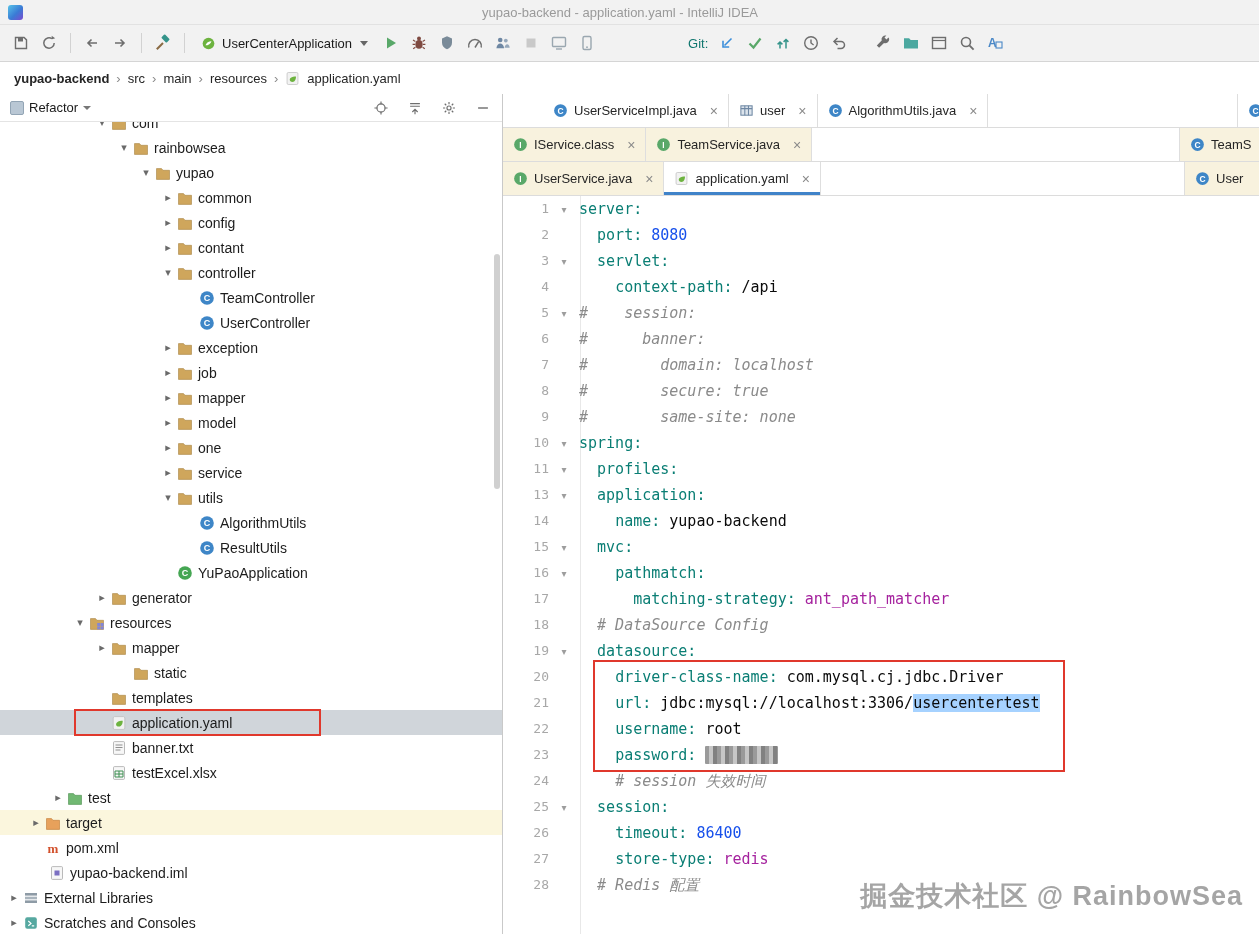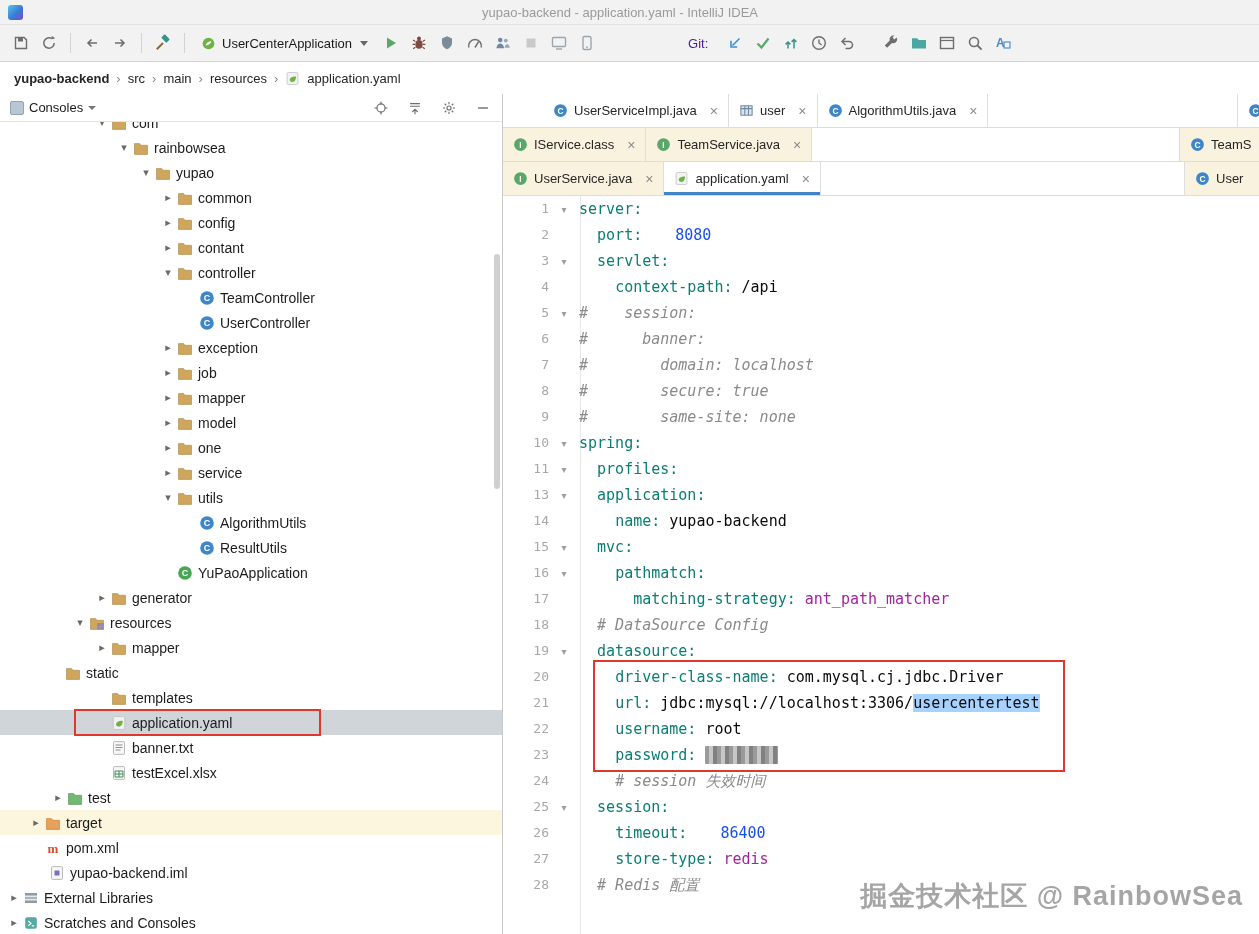--- a/index.html
+++ b/index.html
@@ -21,21 +21,21 @@
              border-bottom:1px solid #D5D5D5; display:flex; align-items:center;
              padding:16px 8px; gap:2px; font-size:13px; }
   .tb-icon { width:26px; height:26px; display:flex; align-items:center;
              justify-content:center; border-radius:3px; flex:none; }
   .tb-sep { width:1px; height:20px; background:#D2D2D2; margin:0 6px; flex:none; }
   .run-config { display:flex; align-items:center; gap:6px; padding:3px 8px;
                 border-radius:3px; color:#1a1a1a; white-space:nowrap; }
   .dd-caret { width:0; height:0; border-left:4px solid transparent;
               border-right:4px solid transparent; border-top:5px solid #666;
               margin-left:2px; }
-  .git-label { margin-left:86px; margin-right:12px; color:#4c1d95; }
+  .git-label { margin-left:86px; margin-right:4px; color:#0f766e; }
   .right-group { margin-left:16px; display:flex; gap:2px; }
 
   
   .breadcrumbs { height:32px; background:#fff; display:flex; align-items:center;
                  padding:0 14px; font-size:13px; gap:7px; color:#262626; }
   .crumb.bold { font-weight:bold; }
   .crumb-sep { color:#8a8a8a; }
   .crumb-icon { width:15px; height:15px; display:inline-flex; }
 
   
@@ -86,21 +86,21 @@
 
   .editor { flex:1; position:relative; overflow:hidden;
             background:linear-gradient(to right,#fff 77px,#E8E8E8 77px,#E8E8E8 78px,#fff 78px); }
   .line { display:flex; height:26px; align-items:center; }
   .ln   { width:46px; text-align:right; color:#A8A8A8; flex:none;
           font:13px/26px "DejaVu Sans Mono","Liberation Mono",monospace; }
   .fold { width:30px; text-align:center; color:#9d9d9d; font-size:10px; flex:none; }
   .code { font:15px/26px "DejaVu Sans Mono","Liberation Mono",monospace;
           white-space:pre; color:#0a0a0a; }
   .tok-key { color:#0A7E74; }
-  .tok-num { color:#1750EB;margin-left:24px; }
+  .tok-num { color:#1750EB; }
   .tok-str { color:#A5229E; }
   .tok-cmt { color:#8A8A8A; font-style:italic; }
   .tok-sel { background:#A6D2FF; }
   .tok-red { background:repeating-linear-gradient(90deg,#9a9a9a 0 4px,#c6c6c6 4px 8px,#818181 8px 12px);
              color:transparent; border-radius:1px; }
   .editor-annotation { position:absolute; left:90px; top:464px; width:472px; height:112px;
                        border:2px solid #E0382C; pointer-events:none; }
   .watermark { position:absolute; right:16px; bottom:20px; font-size:27px; font-weight:bold;
                color:#8F8F8F; opacity:.8; letter-spacing:1px; pointer-events:none; }
 </style>
@@ -282,21 +282,21 @@
         </svg>
       </span>
       <span class="crumb">application.yaml</span>
     </div>
 
   <div class="main">
 
     <aside class="project-panel">
       <div class="panel-header">
         <span class="ph-tab-icon"></span>
-        <span>Consoles</span>
+        <span>Refactor</span>
         <span class="ph-caret"></span>
         <span class="ph-actions" id="ph-actions">
             <span class="tb-icon">
               <svg width="16" height="16" viewBox="0 0 18 18" xmlns="http://www.w3.org/2000/svg">
                 <circle cx="9" cy="9" r="4.6" fill="none" stroke="#6E6E6E" stroke-width="1.3"></circle>
                 <path d="M9 1.6v3.5M9 12.9v3.5M1.6 9h3.5M12.9 9h3.5" stroke="#6E6E6E" stroke-width="1.3"></path>
               </svg>
             </span>
             <span class="tb-icon">
               <svg width="16" height="16" viewBox="0 0 18 18" xmlns="http://www.w3.org/2000/svg">
@@ -518,21 +518,21 @@
           </div>
           <div class="row" style="padding-left: 94px;">
             <span class="chev">▸</span>
             <span class="ticon">
               <svg width="16" height="16" viewBox="0 0 16 16" xmlns="http://www.w3.org/2000/svg">
                 <path d="M1.5 3.6h5l1.5 1.7h6.5v9.1h-13z" fill="#CFA65C" stroke="#A88444" stroke-width=".6"></path>
               </svg>
             </span>
             <span>mapper</span>
           </div>
-          <div class="row" style="padding-left: 48px;">
+          <div class="row" style="padding-left: 116px;">
             <span class="chev"></span>
             <span class="ticon">
               <svg width="16" height="16" viewBox="0 0 16 16" xmlns="http://www.w3.org/2000/svg">
                 <path d="M1.5 3.6h5l1.5 1.7h6.5v9.1h-13z" fill="#CFA65C" stroke="#A88444" stroke-width=".6"></path>
               </svg>
             </span>
             <span>static</span>
           </div>
           <div class="row" style="padding-left: 94px;">
             <span class="chev"></span>

